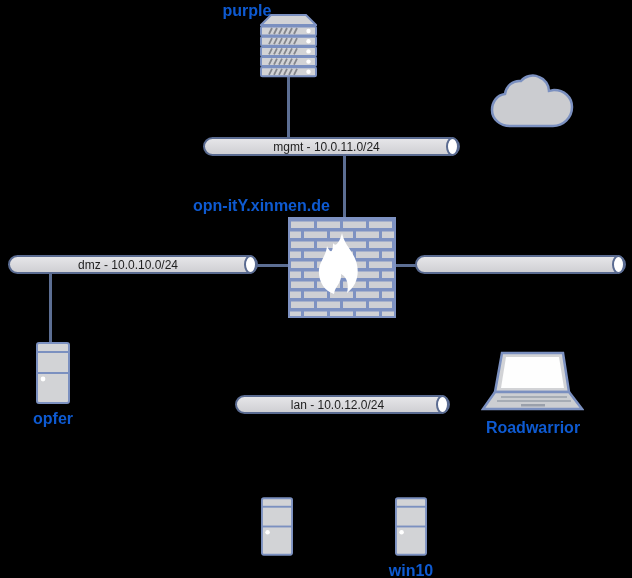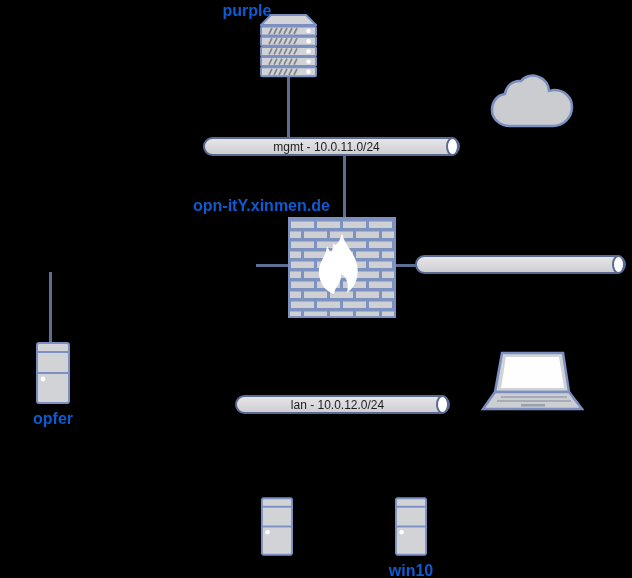--- a/index.html
+++ b/index.html
@@ -37,20 +37,24 @@
 
   <div class="edge" style="left:287px; top:76px; width:3px; height:62px;"></div>
   <div class="edge" style="left:343px; top:156px; width:3px; height:62px;"></div>
   <div class="edge" style="left:256px; top:264px; width:34px; height:3px;"></div>
   <div class="edge" style="left:394px; top:264px; width:23px; height:3px;"></div>
   <div class="edge" style="left:49px; top:272px; width:3px; height:72px;"></div>
 
   <div class="pipe" style="left:203px; top:137px; width:257px;">
     <span class="cap"></span>
     <span class="pipe-label">mgmt - 10.0.11.0/24</span>
+  </div>
+  <div class="pipe" style="left:8px; top:255px; width:250px;">
+    <span class="cap"></span>
+    <span class="pipe-label">dmz - 10.0.10.0/24</span>
   </div>
   <div class="pipe" style="left:415px; top:255px; width:211px;">
     <span class="cap"></span>
   </div>
   <div class="pipe" style="left:235px; top:395px; width:215px;">
     <span class="cap"></span>
     <span class="pipe-label">lan - 10.0.12.0/24</span>
   </div>
 
   <div class="node-label" style="left:187px; top:2px; width:120px;">purple</div>
@@ -120,20 +124,21 @@
     <svg width="103" height="64" viewBox="0 0 103 64">
       <polygon points="21,2 82,2 88,41 14,41" fill="#d2d3d6" stroke="#7b90c0" stroke-width="2.5"></polygon>
       <polygon points="25,6 78,6 83,37 20,37" fill="#fefefe"></polygon>
       <polygon points="14,41 88,41 101,58 2,58" fill="#ccced2" stroke="#7b90c0" stroke-width="2.5"></polygon>
       <line x1="20" y1="46" x2="86" y2="46" stroke="#9aa0ab" stroke-width="1.5"></line>
       <line x1="16" y1="50" x2="90" y2="50" stroke="#9aa0ab" stroke-width="1.5"></line>
       <rect x="40" y="53" width="24" height="2.5" fill="#9aa0ab"></rect>
     </svg>
     </span>
   </div>
+  <div class="node-label" style="left:473px; top:419px; width:120px;">Roadwarrior</div>
 
   <div class="node" style="left:261px; top:496px;">
     <span>
     <svg width="32" height="61" viewBox="0 0 34 62">
       <rect x="1" y="1" width="32" height="60" rx="2" fill="#d2d3d6" stroke="#7b90c0" stroke-width="2"></rect>
       <line x1="1" y1="10" x2="33" y2="10" stroke="#7b90c0" stroke-width="2"></line>
       <line x1="1" y1="31" x2="33" y2="31" stroke="#7b90c0" stroke-width="2"></line>
       <circle cx="7" cy="37" r="2.4" fill="#fff"></circle>
     </svg>
     </span>

